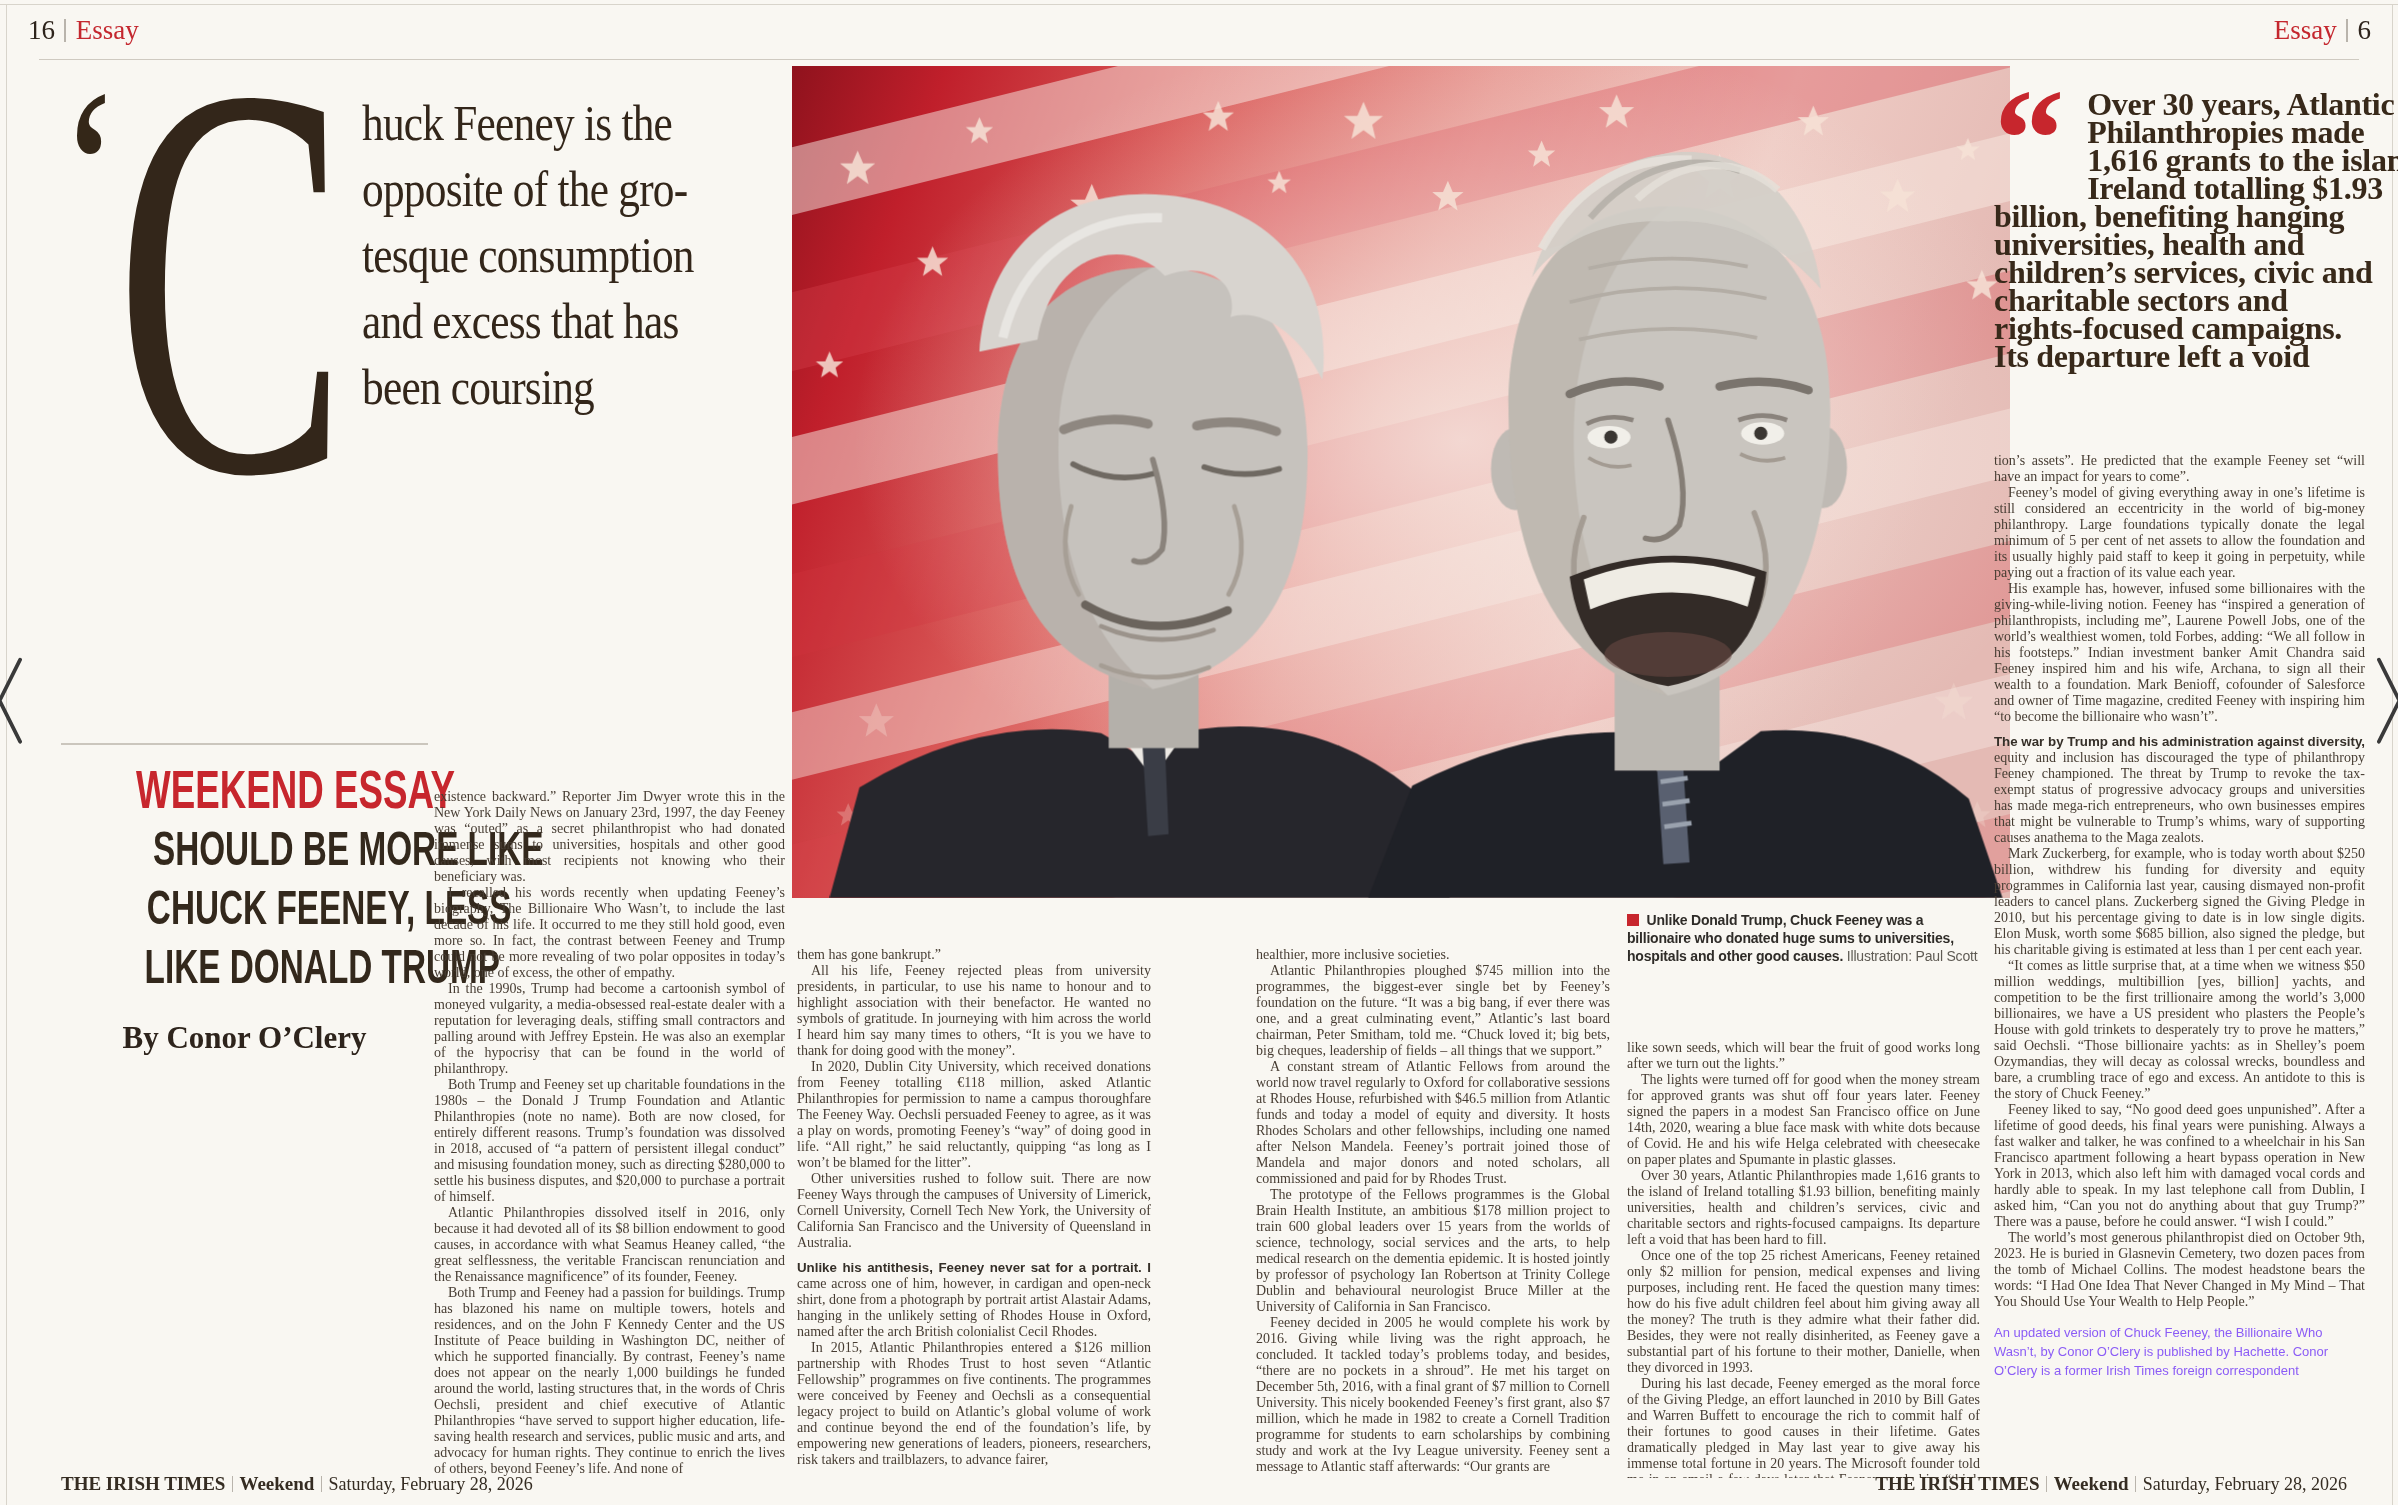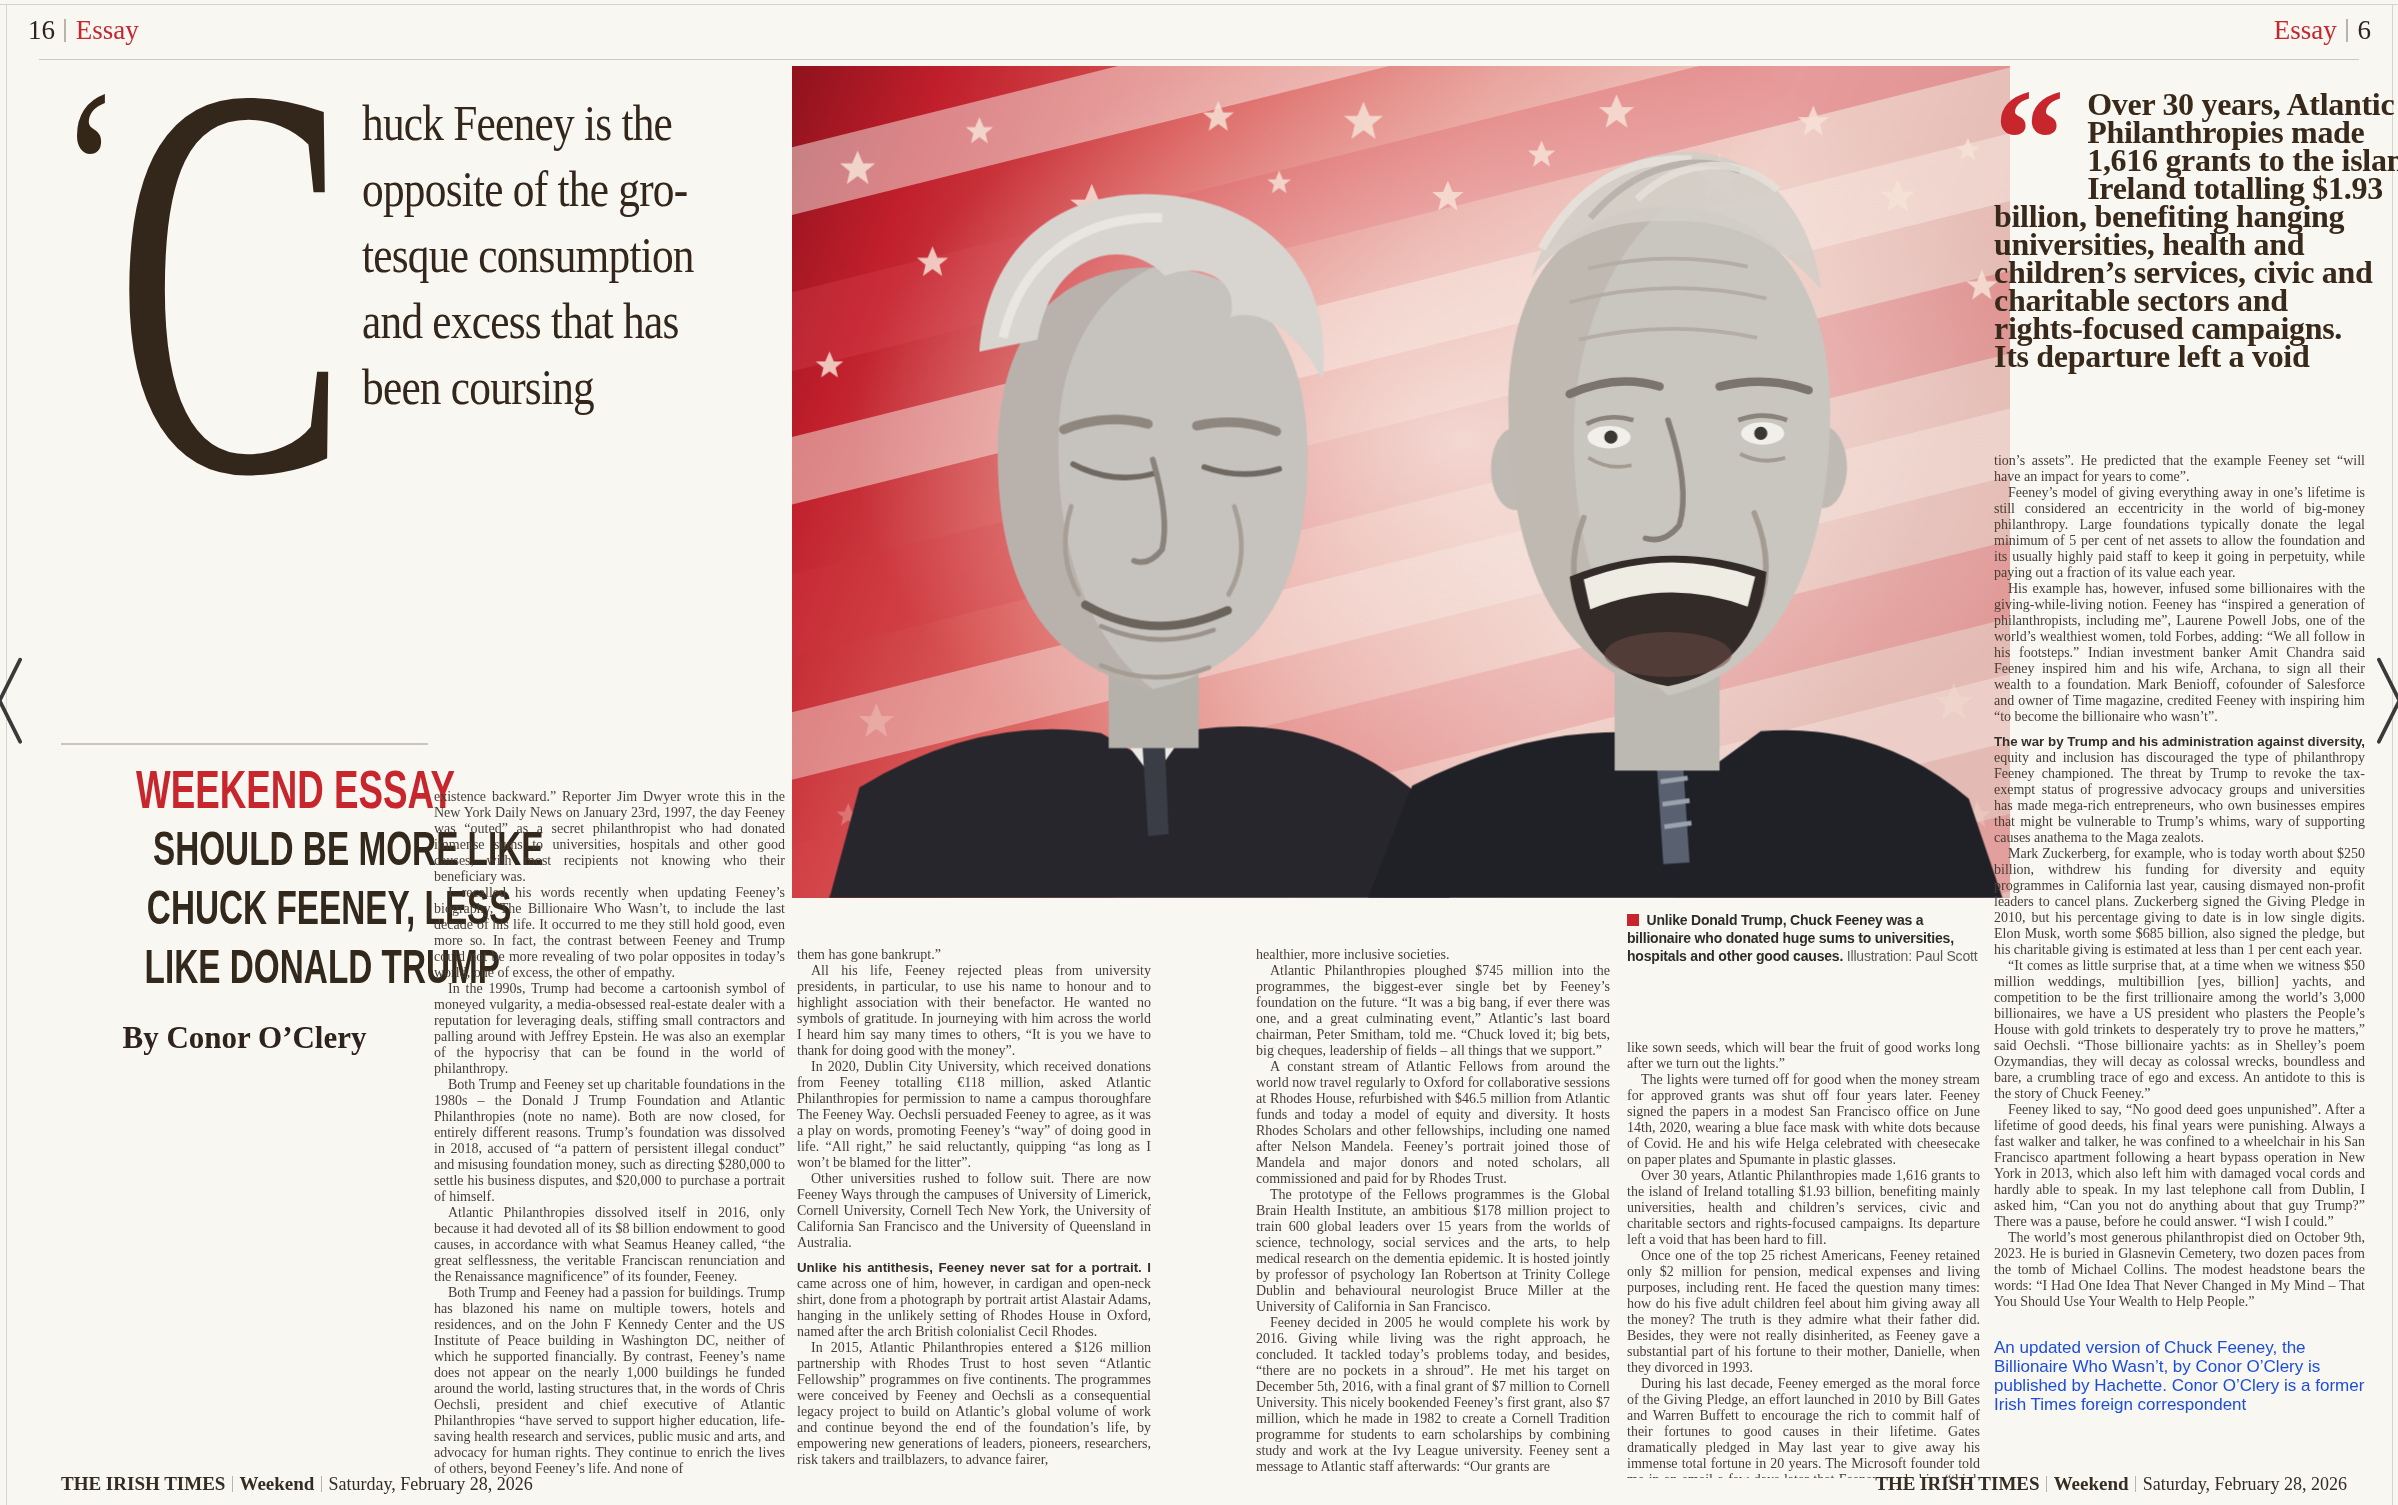--- a/index.html
+++ b/index.html
@@ -38,22 +38,22 @@
   .hl-line{font-size:49px;line-height:59px;color:#33281c;}
   #byline{margin-top:24px;font-size:31px;font-weight:bold;color:#2e241c;}
 
   
   .bodycol{position:absolute;font-size:14px;line-height:16px;text-align:justify;
            color:#473d33;overflow:hidden;}
   .bodycol p{margin:0;text-indent:14px;}
   .bodycol p.flush{text-indent:0;margin-top:44px;}
   .lead-sans{font-family:"Liberation Sans",sans-serif;font-weight:bold;font-size:13.3px;color:#352f28;}
   .subheadpara{margin-top:9.4px !important;}
-  #bookcredit{margin-top:28px;font-family:"Liberation Sans",sans-serif;font-size:17px;
-              line-height:19px;color:#1d4ed8;text-align:left;text-indent:0 !important;}
+  #bookcredit{margin-top:13px;font-family:"Liberation Sans",sans-serif;font-size:13px;
+              line-height:19px;color:#8b5cf6;text-align:left;text-indent:0 !important;}
 
   
   #photo{position:absolute;left:792px;top:66px;width:1218px;height:832px;}
   #photo svg{display:block;width:100%;height:100%;}
 
   
   #caption{position:absolute;left:1627px;top:911px;width:356px;
            font-family:"Liberation Sans",sans-serif;font-size:14px;line-height:18px;
            color:#2f2c28;letter-spacing:-0.2px;}
   #caption .capbold{font-weight:bold;}

